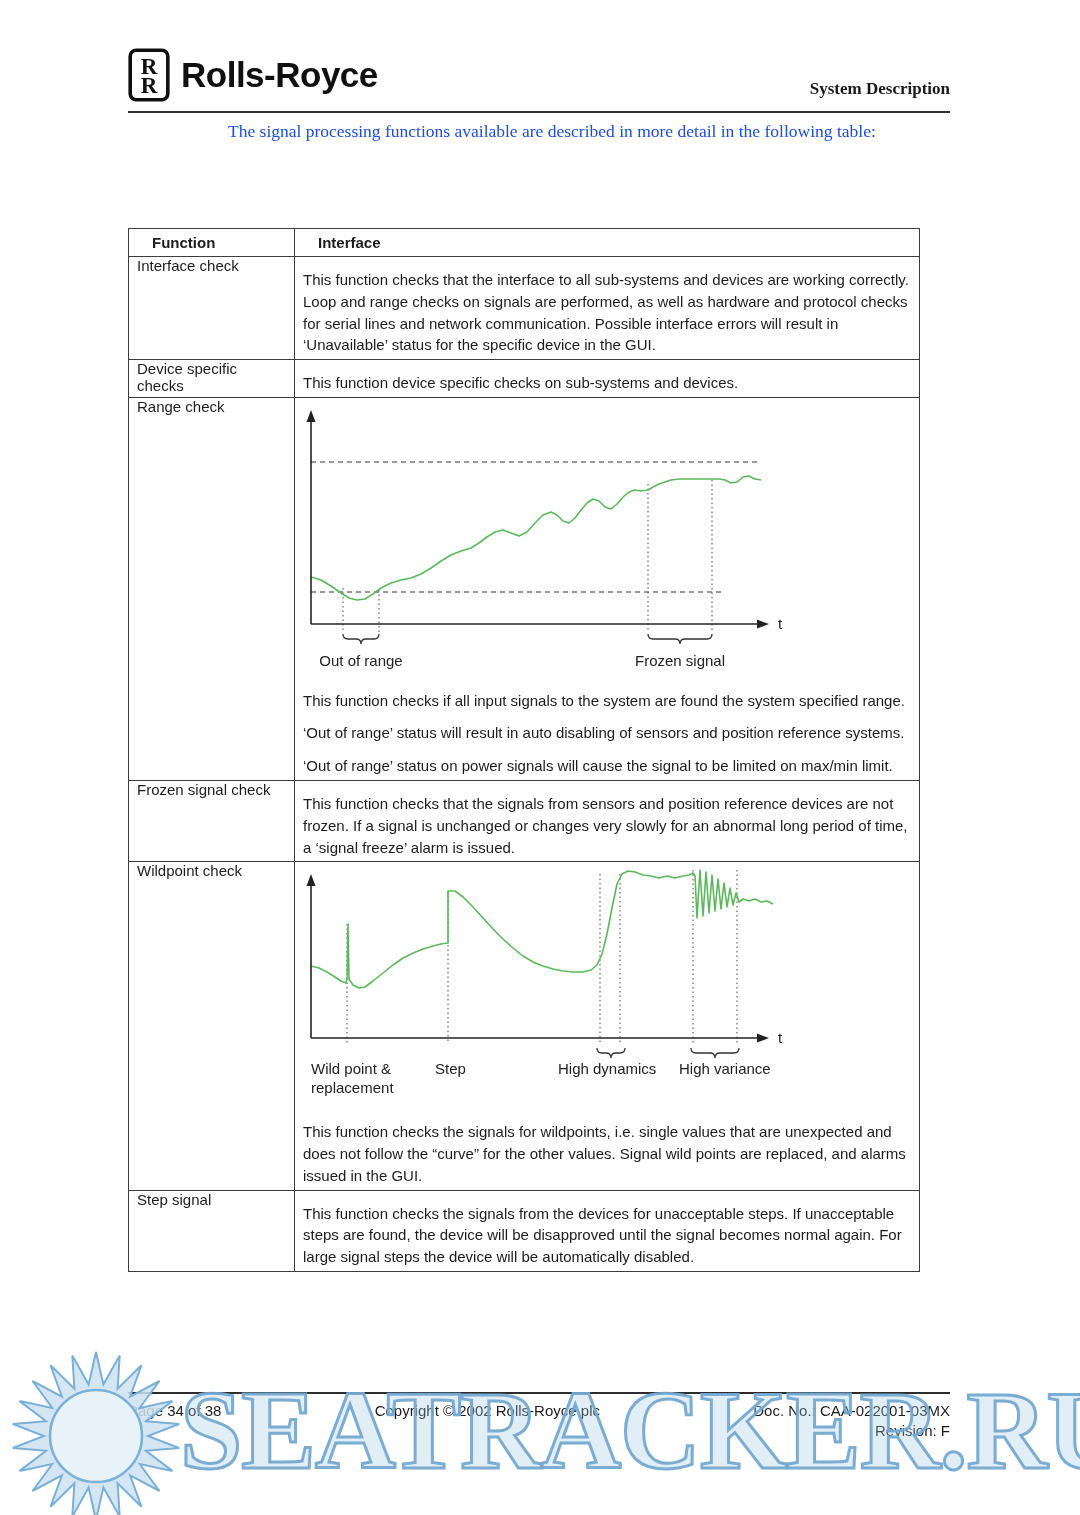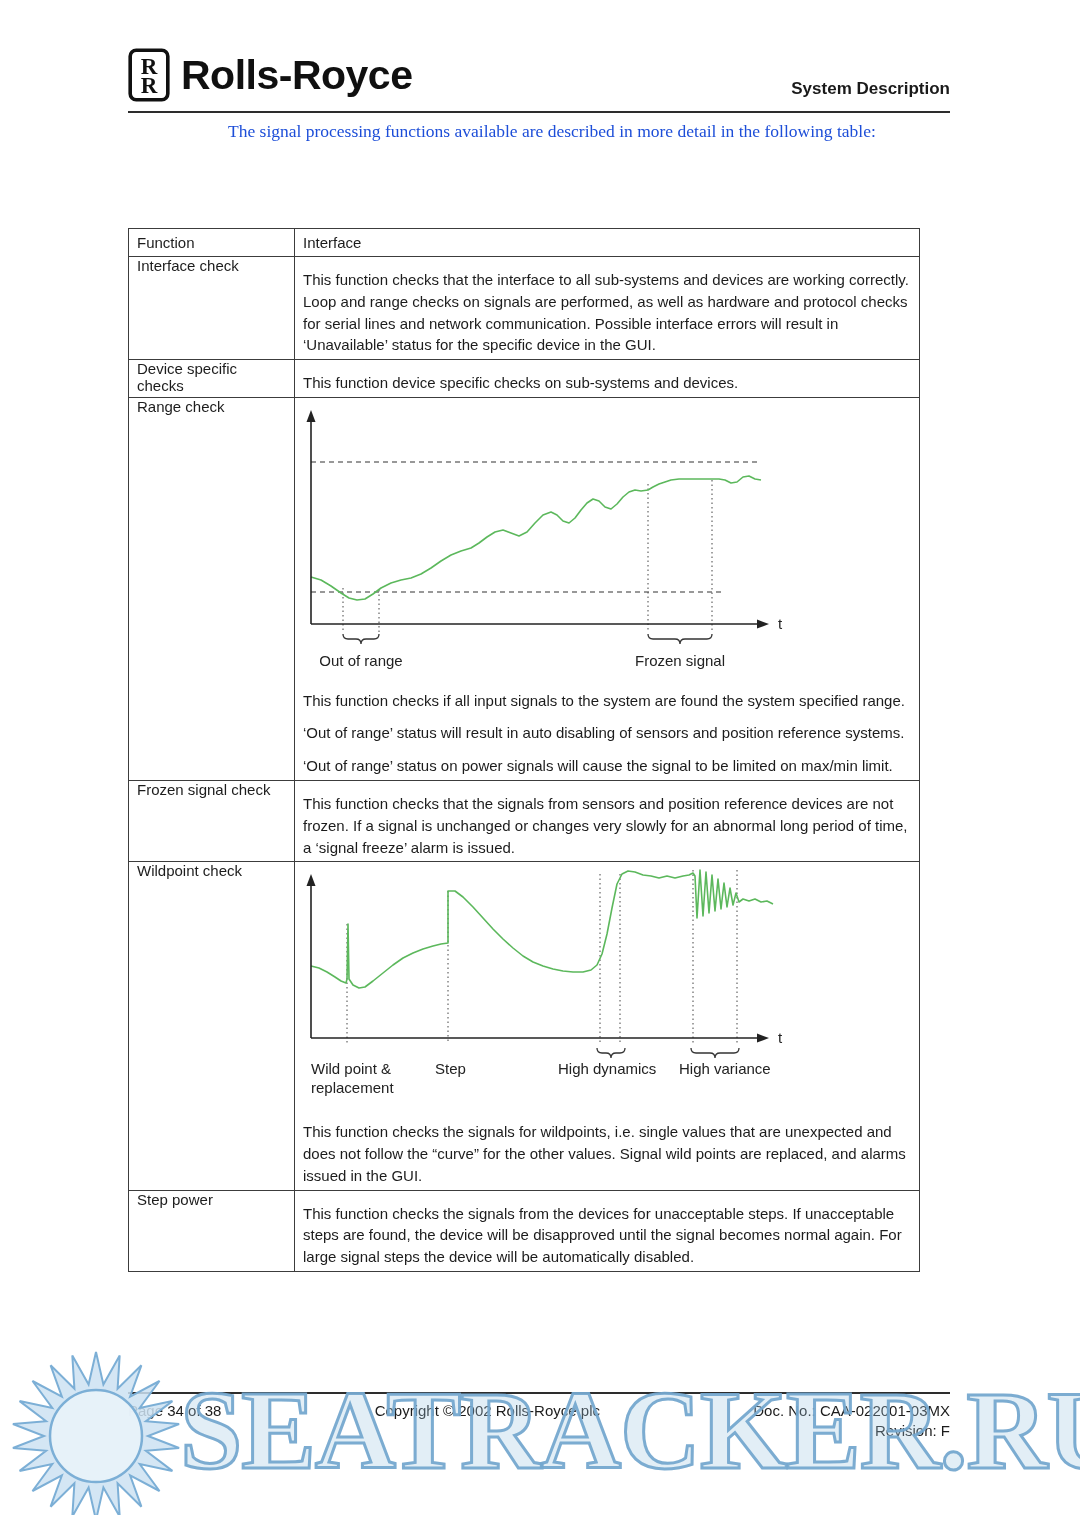--- a/index.html
+++ b/index.html
@@ -16,39 +16,39 @@
   
   .header {
     position: absolute; left: 128px; top: 48px; width: 822px;
   }
   .header-row {
     display: flex; justify-content: space-between; align-items: flex-end;
     padding-bottom: 9px; border-bottom: 2px solid #2d2d2d;
   }
   .logo { display: flex; align-items: center; gap: 11px; }
   .brand {
-    font-size: 41px; font-weight: bold; letter-spacing: -0.5px; color: #101010;
+    font-size: 35px; font-weight: bold; letter-spacing: -0.5px; color: #101010;
   }
-  .doc-title { font-size: 17px; font-weight: bold; padding-bottom: 3px; }
+  .doc-title { font-size: 17px; font-weight: bold; padding-bottom: 3px; font-family: Liberation Serif, serif; }
   
   .intro {
     position: absolute; left: 228px; top: 120px; width: 706px;
     font-family: "Liberation Serif", serif;
     font-size: 17.5px; line-height: 1.35; color: #1d4ed8;
   }
   
   .fn-table {
     position: absolute; left: 128px; top: 228px; width: 792px;
     border-collapse: collapse; font-size: 15px; color: #1c1c1c;
   }
   .fn-table th, .fn-table td {
     border: 1px solid #3c3c3c; vertical-align: top;
     padding: 0 8px; text-align: left;
   }
-  .fn-table th { font-weight: normal; font-size: 15px; padding: 5px 8px; margin-left: 32px; }
+  .fn-table th { font-weight: bold; font-size: 15px; padding: 5px 23px; margin-left: 32px; }
   td.fn { width: 166px; }
   td.desc p { margin: 2px 0 10px 0; line-height: 1.45; }
   td.desc p:last-child { margin-bottom: 3px; margin-top: 12px; }
   .figure { margin: 4px 0 10px 0; }
   
   .footer {
     position: absolute; left: 128px; top: 1392px; width: 822px;
     border-top: 2px solid #2d2d2d; padding-top: 8px;
     font-size: 15px; color: #1c1c1c; z-index: 1;
   }
@@ -159,21 +159,21 @@
                 <text x="8" y="208" font-size="15" fill="#222" font-family="Liberation Sans, sans-serif">Wild point &amp;</text>
                 <text x="8" y="227" font-size="15" fill="#222" font-family="Liberation Sans, sans-serif">replacement</text>
                 <text x="132" y="208" font-size="15" fill="#222" font-family="Liberation Sans, sans-serif">Step</text>
                 <text x="255" y="208" font-size="15" fill="#222" font-family="Liberation Sans, sans-serif">High dynamics</text>
                 <text x="376" y="208" font-size="15" fill="#222" font-family="Liberation Sans, sans-serif">High variance</text>
               </svg></div>
             <p>This function checks the signals for wildpoints, i.e. single values that are unexpected and does not follow the “curve” for the other values. Signal wild points are replaced, and alarms issued in the GUI.</p>
           </td>
         </tr>
         <tr>
-          <td class="fn">Step power</td>
+          <td class="fn">Step signal</td>
           <td class="desc">
             <p>This function checks the signals from the devices for unacceptable steps. If unacceptable steps are found, the device will be disapproved until the signal becomes normal again. For large signal steps the device will be automatically disabled.</p>
           </td>
         </tr>
       </tbody>
   </table>
 
   <div class="footer">
     <div class="footer-row">
       <span>Page 34 of 38</span>

